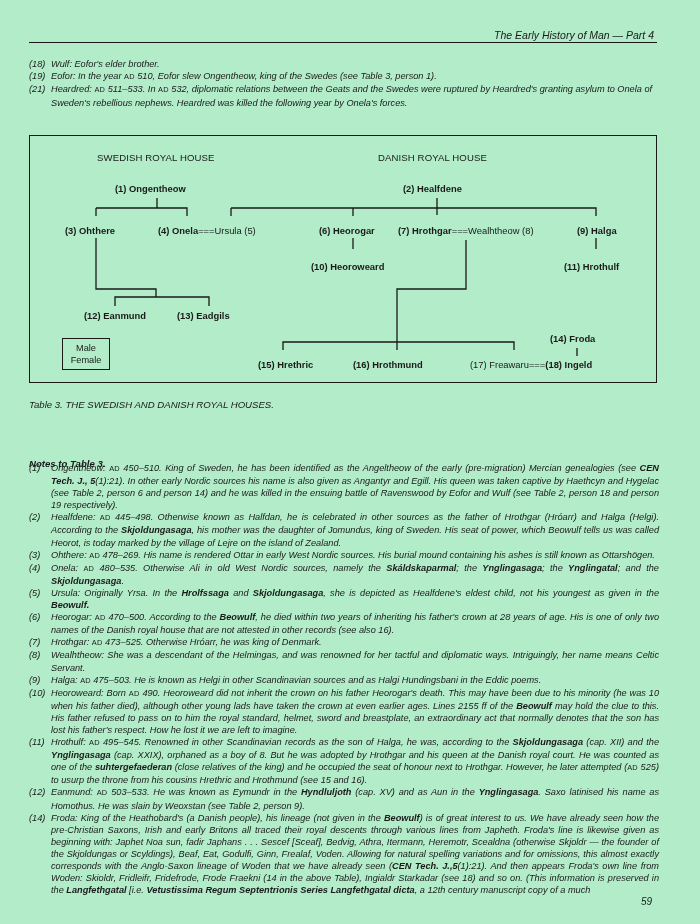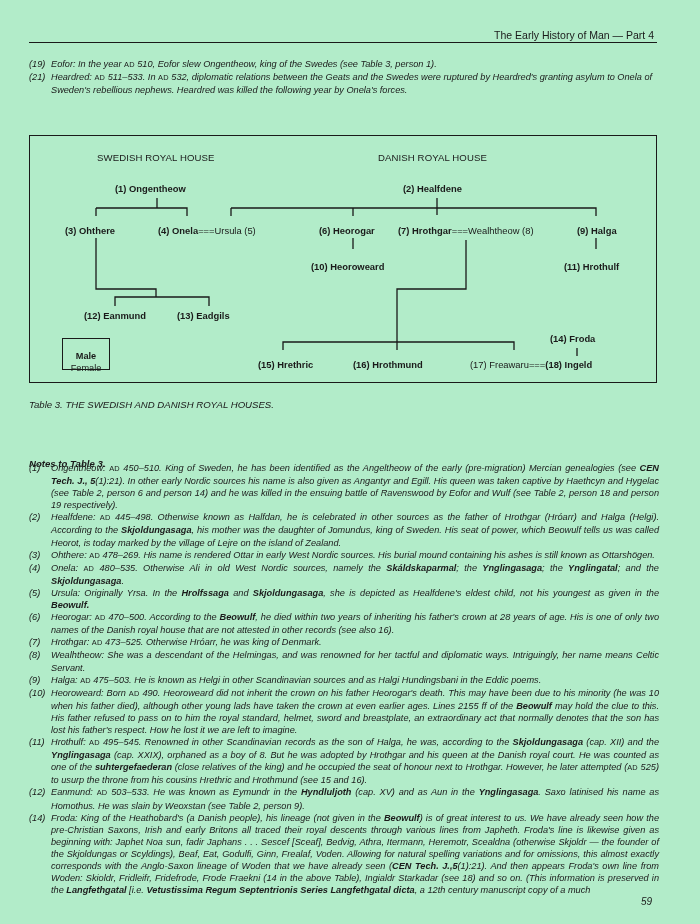--- a/index.html
+++ b/index.html
@@ -5,21 +5,21 @@
   html, body { margin:0; padding:0; }
   body {
     width:700px; height:924px; overflow:hidden;
     background:#b2ecc9;
     font-family:"Liberation Sans", sans-serif;
     color:#1a1a1a;
     position:relative;
   }
   .running-head {
     position:absolute; right:46px; top:29px;
-    font-size:10.5px; margin-left:16px;
+    font-size:10.5px; font-style:italic;margin-left:16px;
   }
   .head-rule {
     position:absolute; left:29px; top:42px; width:628px; height:0;
     border-top:1.6px solid #1a1a1a;
   }
   .prior-notes {
     position:absolute; left:29px; top:58px; width:630px;
     font-size:9.2px; font-style:italic; line-height:12.2px;
   }
   .note { display:flex; }
@@ -36,21 +36,21 @@
   .tlabel {
     position:absolute; font-size:9.4px; white-space:nowrap;text-align:center;
   }
   .male { font-weight:bold; }
   .house-title { font-size:9.6px; letter-spacing:0.1px; }
   .legend-box {
     position:absolute; left:62px; top:338px; width:48px; height:32px;
     border:1.5px solid #1a1a1a; box-sizing:border-box;
     text-align:center; font-size:9.2px; line-height:12px; padding-top:3px;
   }
-  .legend-box .male-l { font-weight:bold; display:block;margin-top:8px; }
+  .legend-box .male-l { font-weight:normal; display:block; }
   .legend-box .female-l { display:block; }
 
   .table-caption {
     position:absolute; left:29px; top:399px;
     font-size:9.6px; font-style:italic;
   }
   .notes-heading {
     position:absolute; left:29px; top:450px;
     font-size:9.6px; font-style:italic; font-weight:bold;margin-top:8px;
   }
@@ -65,20 +65,24 @@
     font-size:10px; font-style:italic;
   }
 </style>
 </head>
 <body>
 
 <div class="running-head">The Early History of Man — Part 4</div>
 <div class="head-rule"></div>
 
 <div class="prior-notes" id="prior-notes">
+    <div class="note">
+      <span class="num">(18)</span>
+      <span class="txt"><span>Wulf:  Eofor's elder brother.</span></span>
+    </div>
     <div class="note">
       <span class="num">(19)</span>
       <span class="txt"><span>Eofor:  In the year </span><span class="sc">AD</span><span> 510, Eofor slew Ongentheow, king of the Swedes (see Table 3, person 1).</span></span>
     </div>
     <div class="note">
       <span class="num">(21)</span>
       <span class="txt"><span>Heardred:  </span><span class="sc">AD</span><span> 511–533.  In </span><span class="sc">AD</span><span> 532, diplomatic relations between the Geats and the Swedes were ruptured by Heardred's granting asylum to Onela of Sweden's rebellious nephews.  Heardred was killed the following year by Onela's forces.</span></span>
     </div>
   </div>
 

